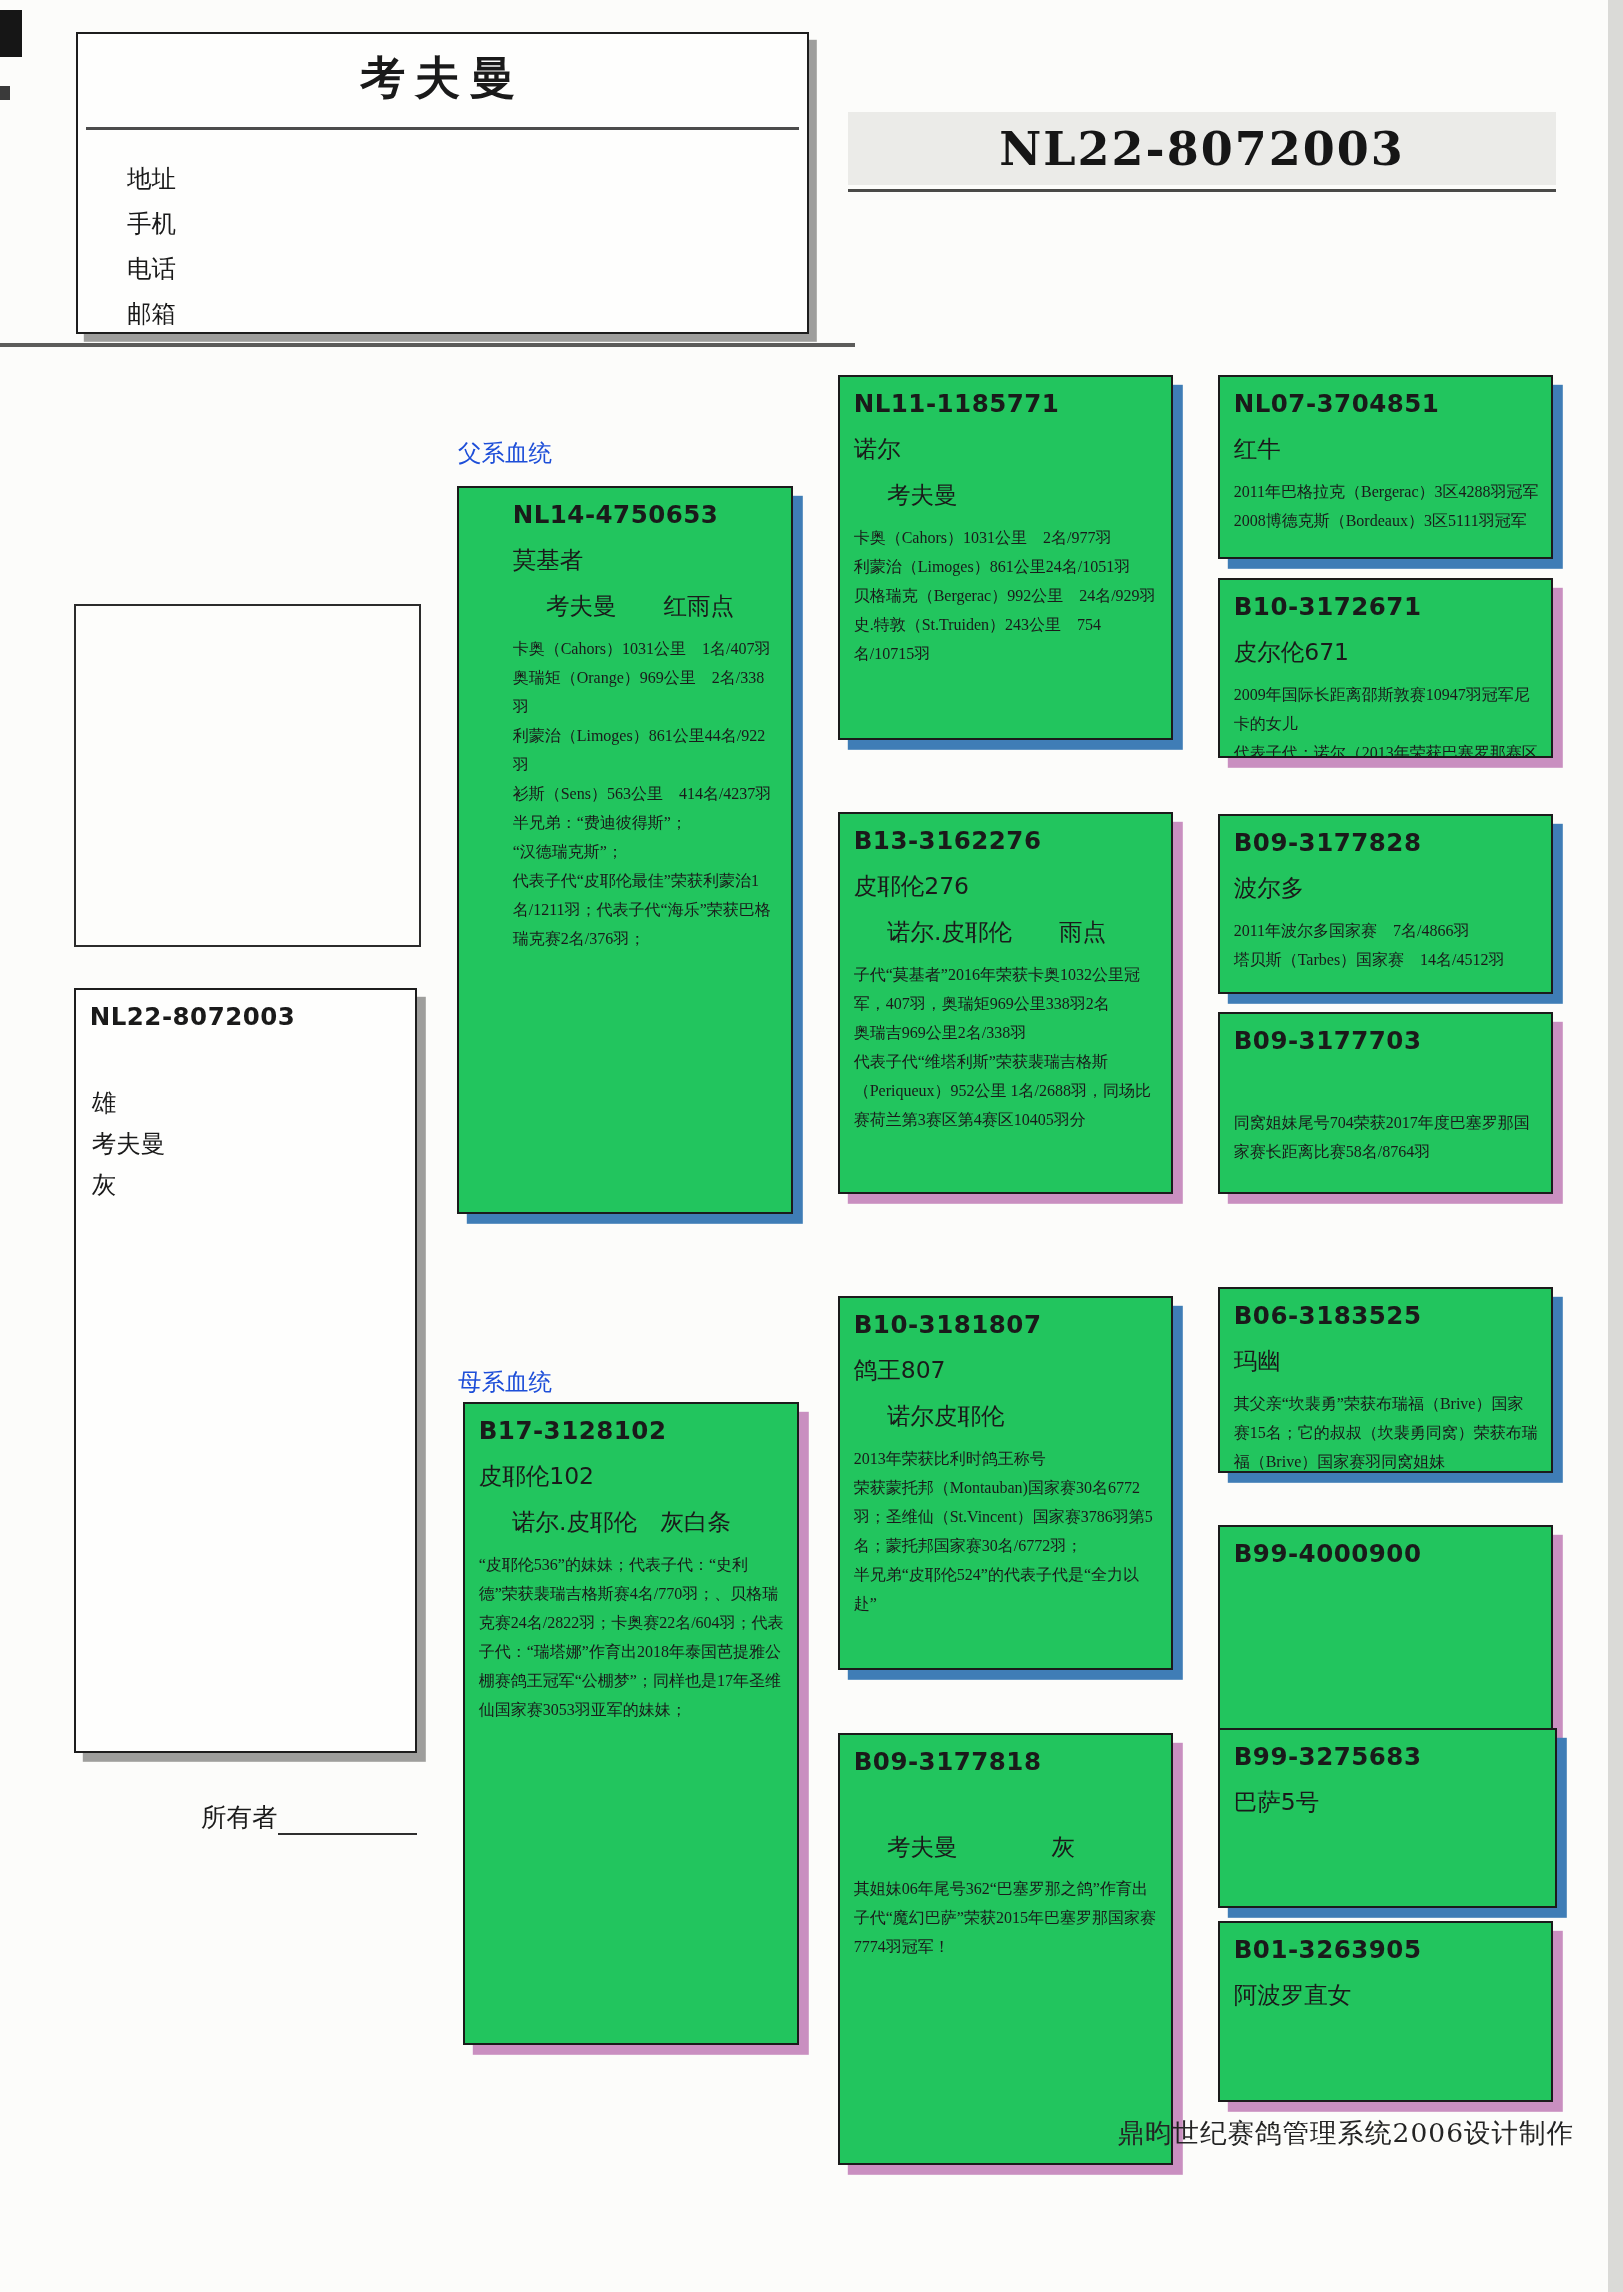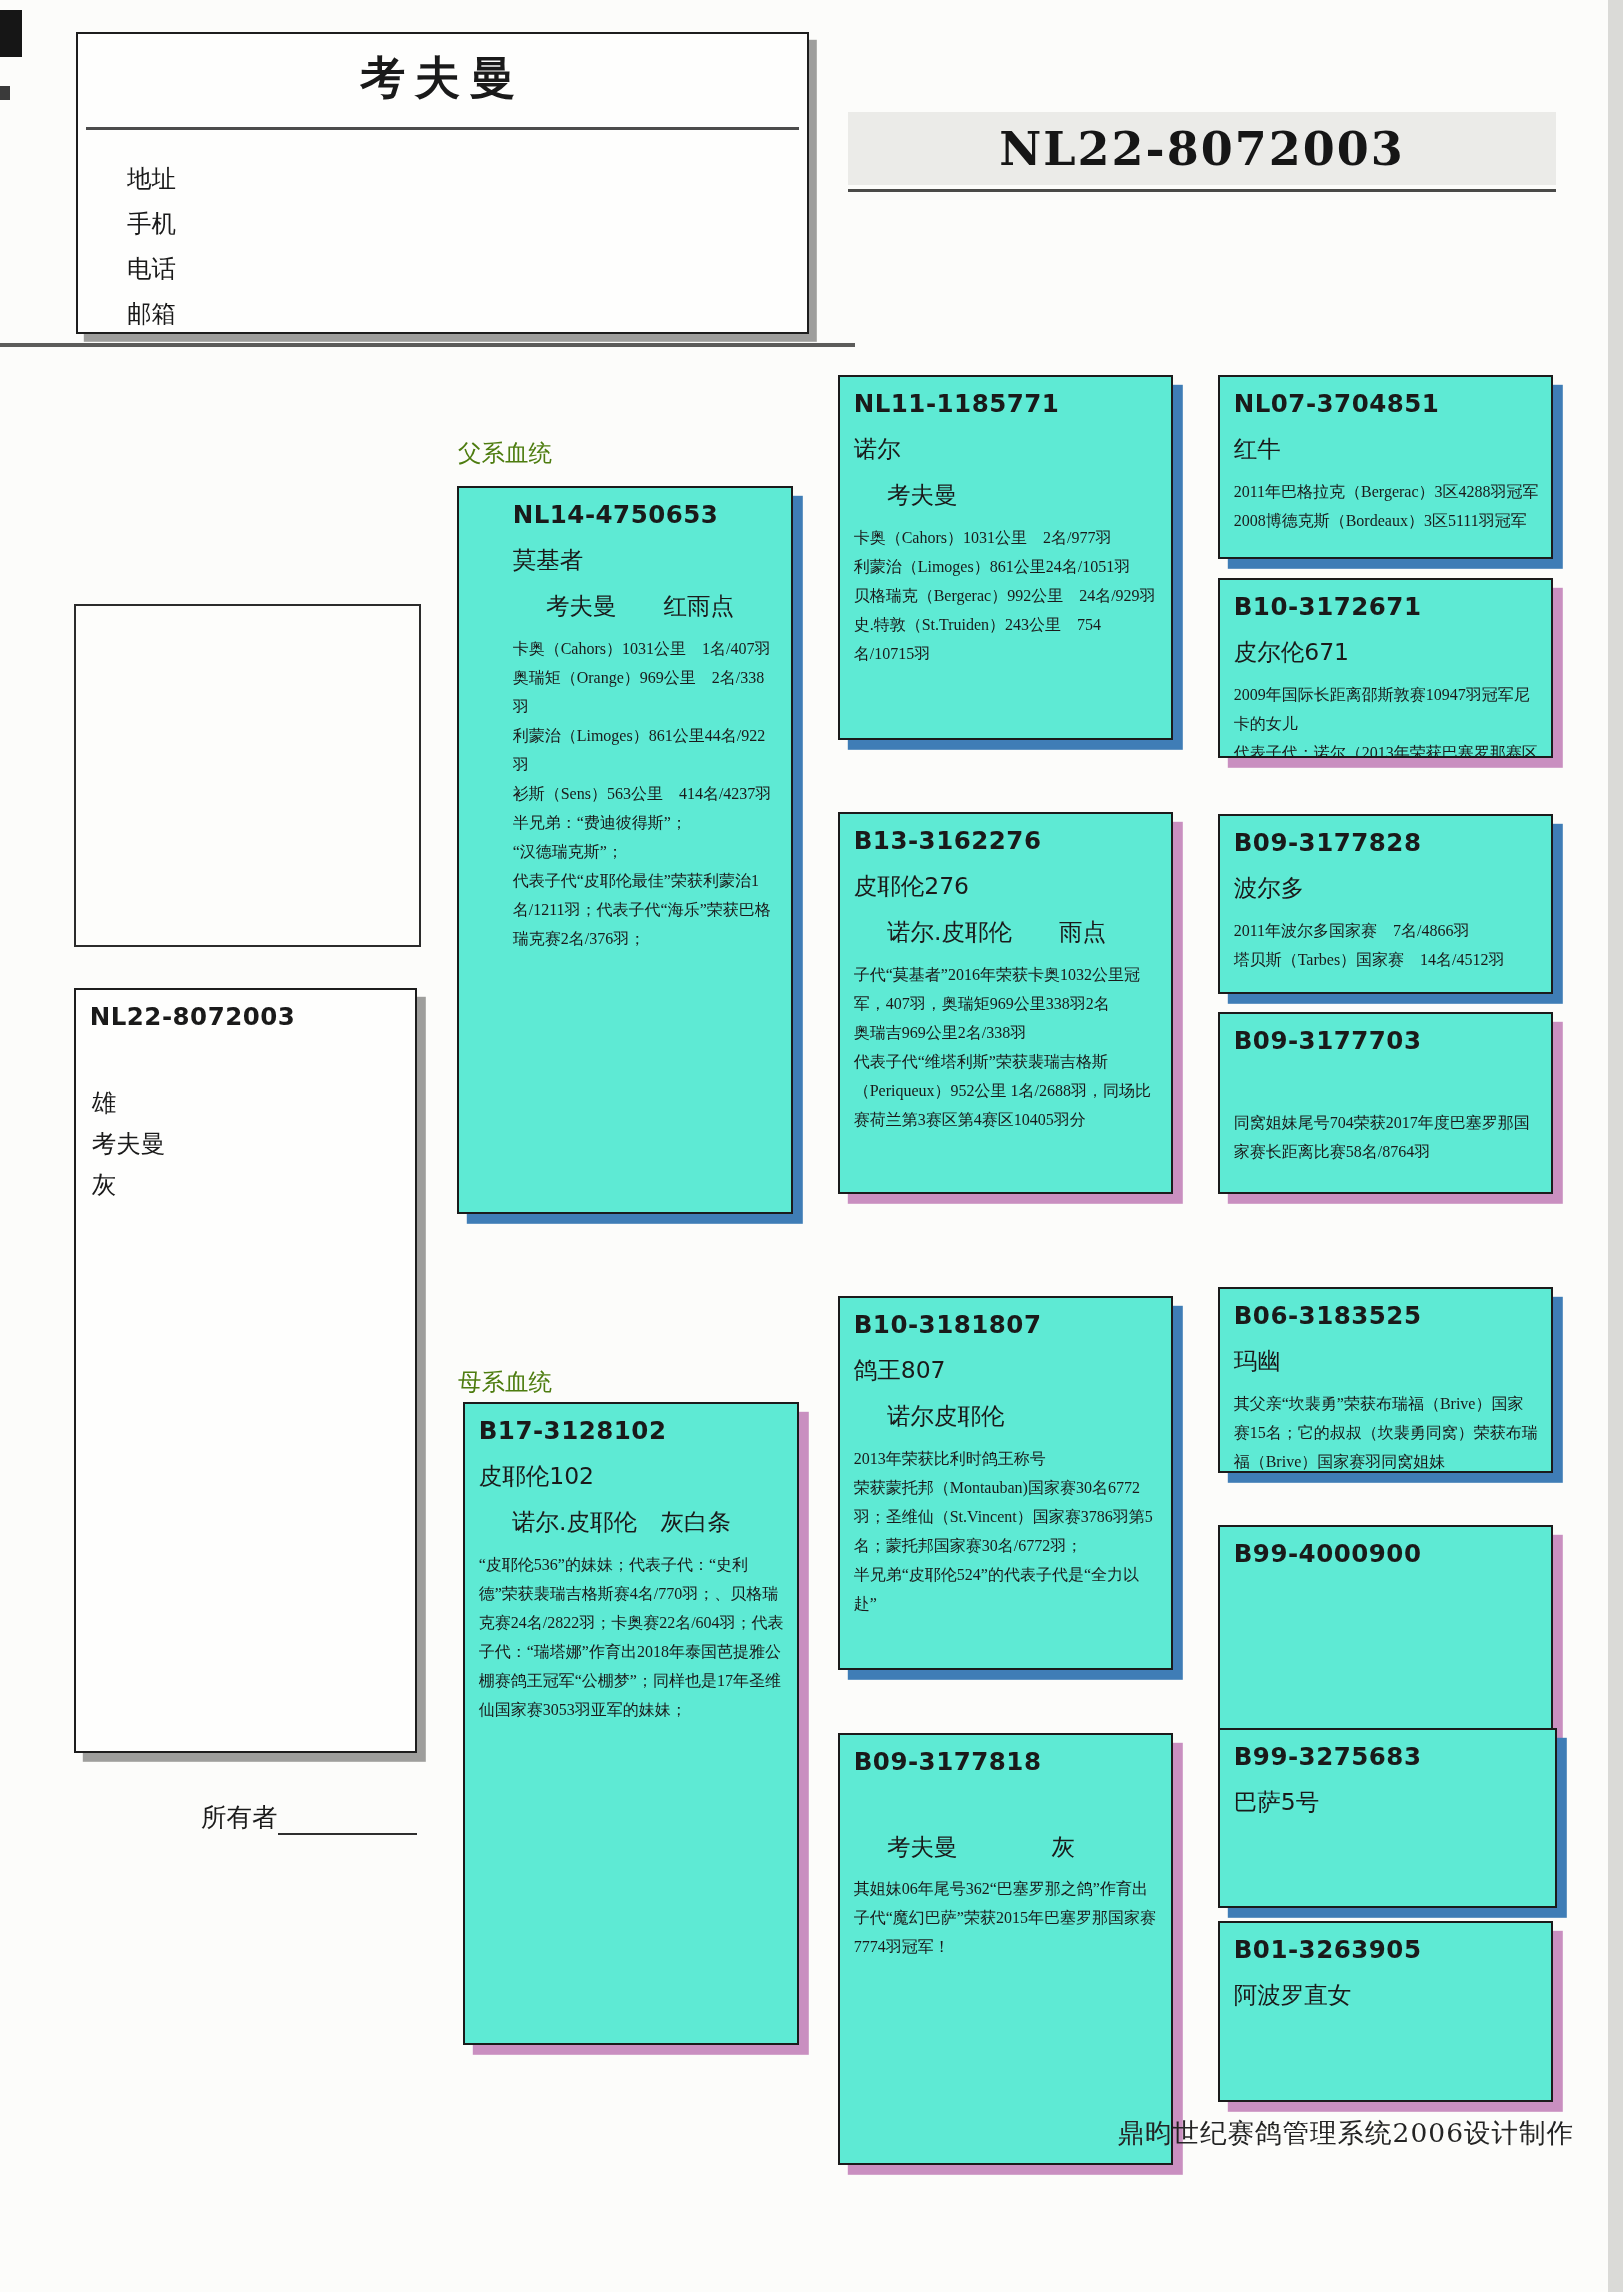--- a/index.html
+++ b/index.html
@@ -44,27 +44,27 @@
     box-shadow:8.8px 8.8px 0 0 var(--gray-shadow,#9e9e9c);
   }
   .subject-id{font-weight:bold;font-size:25.5px;padding:13.7px 15.7px 0;}
   .subject-lines{margin-top:51px;padding-left:15.7px;}
   .subject-line{font-size:24.5px;line-height:41px;}
 
   .owner-row{position:absolute;left:201px;top:1800px;font-size:25.5px;}
   .owner-blank{display:inline-block;width:139px;border-bottom:2px solid #2e2e2e;height:23.5px;vertical-align:bottom;}
 
   
-  .lineage-label{position:absolute;font-size:23.5px;color:#4d7c0f;}
+  .lineage-label{position:absolute;font-size:23.5px;color:#1d4ed8;}
   .label-paternal{left:458px;top:437px;}
   .label-maternal{left:458px;top:1366px;}
 
   
   .pbox{
-    position:absolute;background:#5eead4;border:2.9px solid #1b1b1b;
+    position:absolute;background:#22c55e;border:2.9px solid #1b1b1b;
     box-sizing:border-box;overflow:hidden;
   }
   .shadow-blue{box-shadow:9.8px 9.8px 0 0 var(--blue-shadow,#3f7db6);}
   .shadow-pink{box-shadow:9.8px 9.8px 0 0 var(--pink-shadow,#c98fc0);}
   .bid{font-weight:bold;font-size:24.5px;padding:11.8px 13.7px 0;letter-spacing:0.5px;}
   .bname{font-size:23.5px;padding:15.7px 13.7px 0;min-height:25.5px;}
   .bstrain{font-size:23.5px;padding:13.7px 13.7px 0 47px;min-height:25.5px;}
   .bbody{font-size:16px;line-height:29px;padding:11.8px 11.8px 0 13.7px;white-space:pre-wrap;font-family:Liberation Serif, serif;}
 
   

